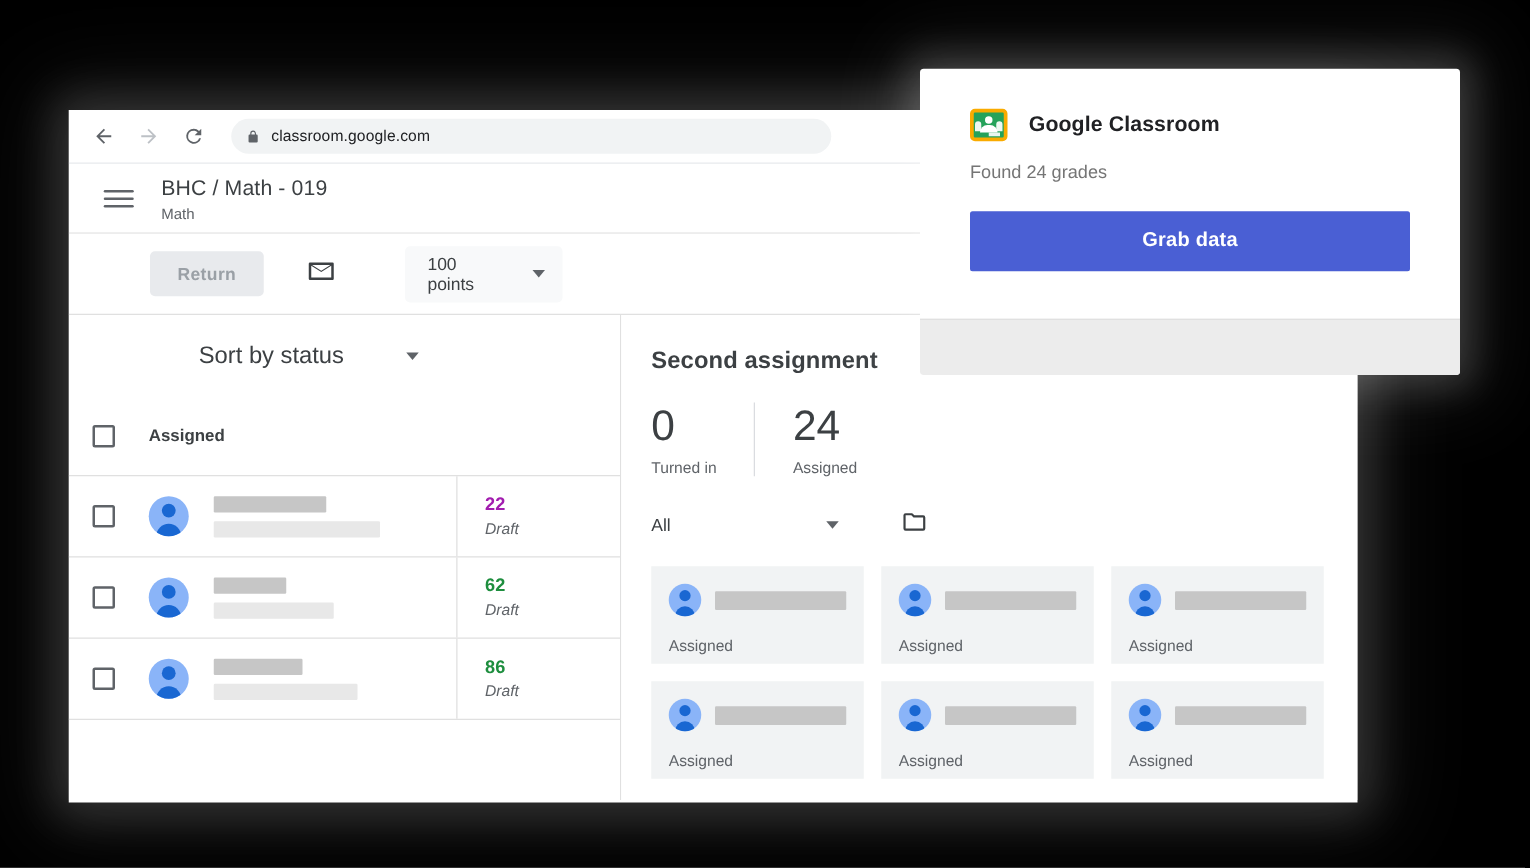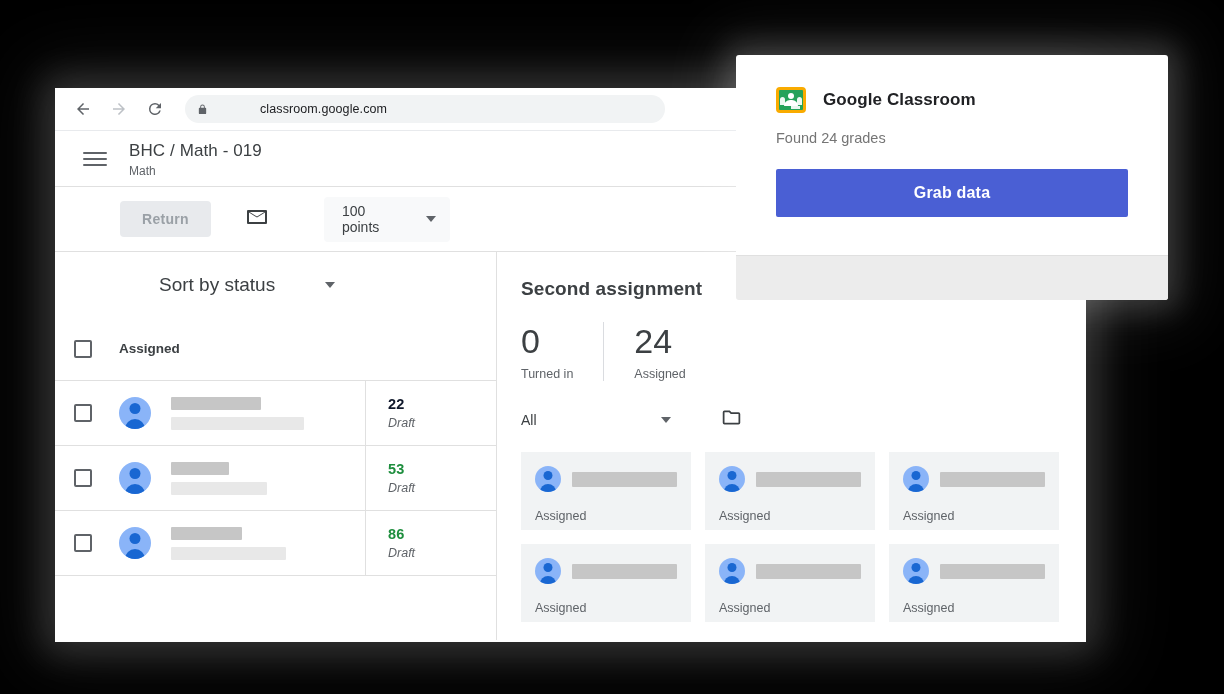--- a/index.html
+++ b/index.html
@@ -30,21 +30,20 @@
   }
   .nav-btn {
     width: 32px; height: 32px; display: flex; align-items: center;
     justify-content: center; flex: 0 0 auto; margin-right: 4px;
   }
   .nav-btn svg { display: block; }
   .omnibox {
     flex: 1 1 auto; height: 28px; background: #f1f3f4; border-radius: 14px;
     display: flex; align-items: center; padding: 4px 12px; margin: 0 8px 0 10px;
     max-width: 480px;
-    gap: 43px;
   }
   .lock-icon { margin-right: 9px; display: flex; }
   .omni-url { font-size: 12.5px; color: #202124; letter-spacing: .1px; }
   .omni-actions { margin-left: auto; display: flex; gap: 13px; align-items: center; }
   .ext-badge {
     width: 21px; height: 21px; border-radius: 4px; background: #4cc49a;
     color: #ffffff; font-size: 14px; font-weight: bold;
     display: flex; align-items: center; justify-content: center;
     margin-left: 20px; flex: 0 0 auto;
   }
@@ -287,38 +286,38 @@
                 <div class="avatar-person">
                   <span class="head"></span>
                   <span class="body"></span>
                 </div>
                 <div class="name-stack">
                   <div class="bar-dark" style="width:90px"></div>
                   <div class="bar-light" style="width:133px"></div>
                 </div>
               </div>
               <div class="sr-grade">
-                <div class="grade-num" style="color: #0f172a;">22</div>
+                <div class="grade-num" style="color: #a21caf;">22</div>
                 <div class="grade-state">Draft</div>
               </div>
             </div>
             <div class="student-row">
               <div class="sr-left">
                 <div class="cbx"></div>
                 <div class="avatar-person">
                   <span class="head"></span>
                   <span class="body"></span>
                 </div>
                 <div class="name-stack">
                   <div class="bar-dark" style="width:58px"></div>
                   <div class="bar-light" style="width:96px"></div>
                 </div>
               </div>
               <div class="sr-grade">
-                <div class="grade-num" style="color: rgb(30, 142, 62);">53</div>
+                <div class="grade-num" style="color: rgb(30, 142, 62);">62</div>
                 <div class="grade-state">Draft</div>
               </div>
             </div>
             <div class="student-row">
               <div class="sr-left">
                 <div class="cbx"></div>
                 <div class="avatar-person">
                   <span class="head"></span>
                   <span class="body"></span>
                 </div>

